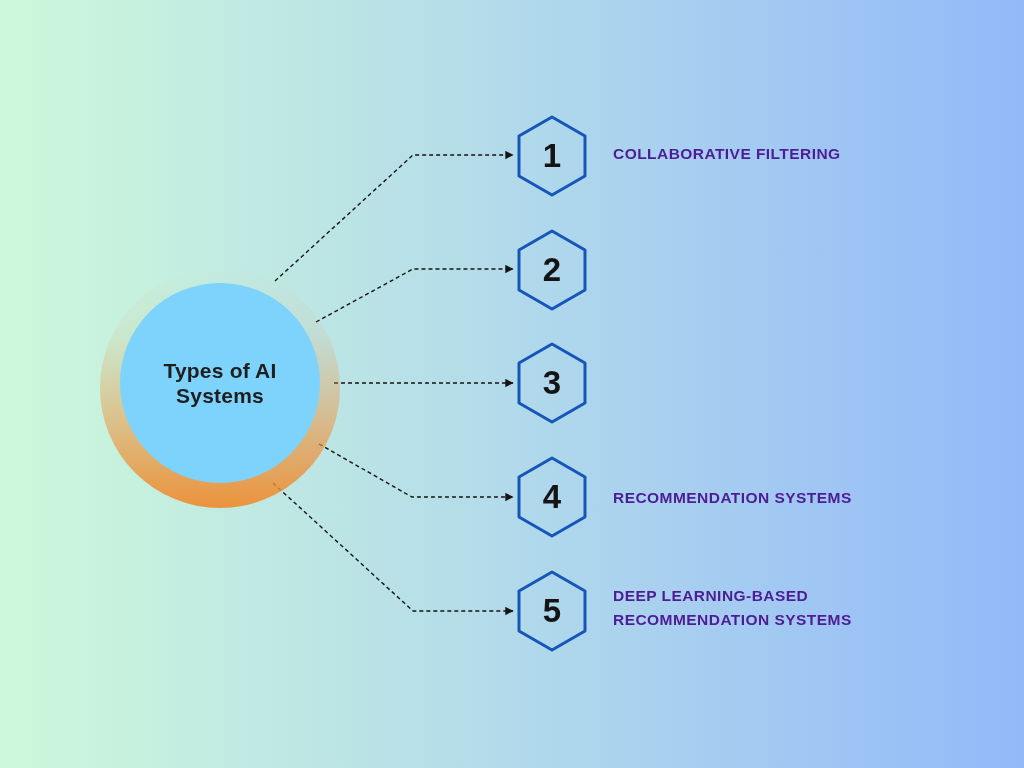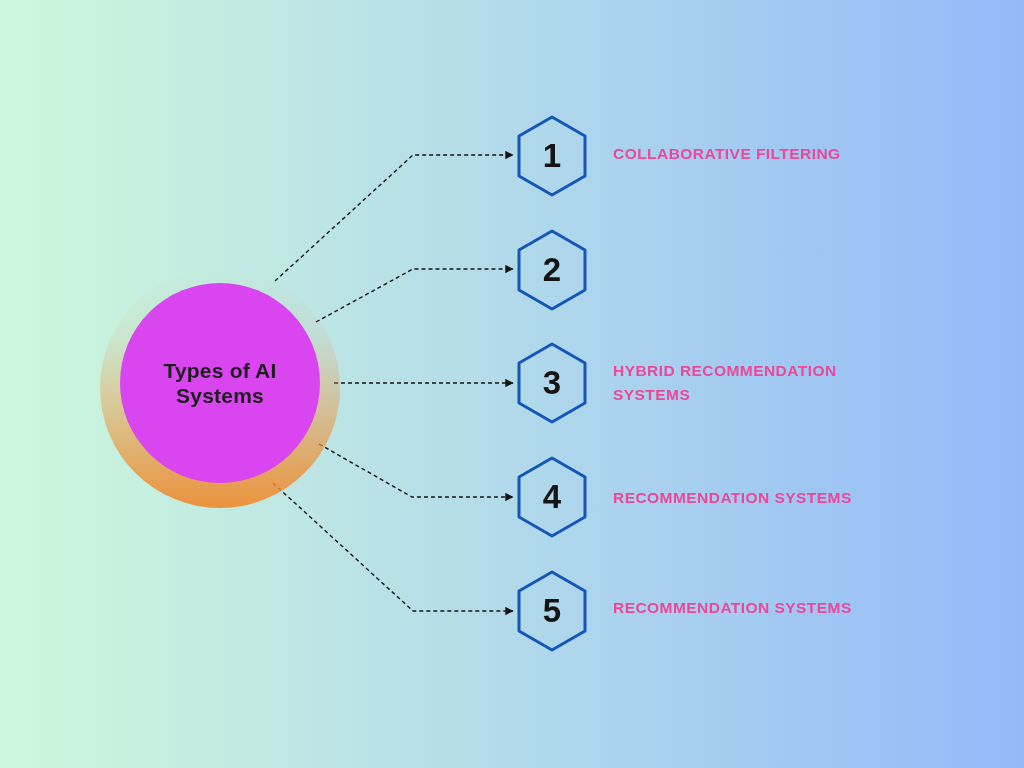--- a/index.html
+++ b/index.html
@@ -21,21 +21,21 @@
     background: linear-gradient(180deg,
       rgba(239,148,64,0) 0%,
       rgba(239,148,64,0.10) 28%,
       rgba(239,148,64,0.45) 58%,
       rgba(238,142,51,0.95) 100%);
     z-index: 2;
   }
   .hub-inner {
     position: absolute; left: 120px; top: 283px;
     width: 200px; height: 200px; border-radius: 50%;
-    background: #d946ef;
+    background: #7dd3fc;
     display: flex; align-items: center; justify-content: center;
     text-align: center; z-index: 3;
   }
   .hub-title {
     font-size: 21px; font-weight: 700; color: #1e1e1e;
     line-height: 25px; letter-spacing: 0.2px;
   }
 
   
   .hex-node { position: absolute; left: 516px; width: 72px; height: 82px; z-index: 2; }
@@ -43,21 +43,21 @@
   .hex-number {
     position: absolute; inset: 0;
     display: flex; align-items: center; justify-content: center;
     font-size: 33px; font-weight: 700; color: #141414;
   }
 
   
   .node-label {
     position: absolute; left: 613px; width: 300px;
     transform: translateY(-50%);
-    font-size: 15.5px; font-weight: 700; color: #ec4899;
+    font-size: 15.5px; font-weight: 700; color: #4c1d95;
     letter-spacing: 0.45px; line-height: 24px; z-index: 2;
   }
 </style>
 </head>
 <body>
 
 <div id="stage">
 
   <svg id="connectors" width="1024" height="768" viewBox="0 0 1024 768" aria-hidden="true">
     <defs>
@@ -99,38 +99,35 @@
     </svg>
     <div class="hex-number">2</div>
   </div>
 
   <div class="hex-node" style="top:342px;">
     <svg width="72" height="82" viewBox="0 0 72 82">
       <polygon points="36,2 69,21 69,61 36,80 3,61 3,21" fill="none" stroke="#1457b8" stroke-width="3" stroke-linejoin="round"></polygon>
     </svg>
     <div class="hex-number">3</div>
   </div>
-  <div class="node-label" style="top:383px;">
-    <div>HYBRID RECOMMENDATION</div>
-    <div>SYSTEMS</div>
-  </div>
 
   <div class="hex-node" style="top:456px;">
     <svg width="72" height="82" viewBox="0 0 72 82">
       <polygon points="36,2 69,21 69,61 36,80 3,61 3,21" fill="none" stroke="#1457b8" stroke-width="3" stroke-linejoin="round"></polygon>
     </svg>
     <div class="hex-number">4</div>
   </div>
   <div class="node-label" style="top:498px;">
     <div>RECOMMENDATION SYSTEMS</div>
   </div>
 
   <div class="hex-node" style="top:570px;">
     <svg width="72" height="82" viewBox="0 0 72 82">
       <polygon points="36,2 69,21 69,61 36,80 3,61 3,21" fill="none" stroke="#1457b8" stroke-width="3" stroke-linejoin="round"></polygon>
     </svg>
     <div class="hex-number">5</div>
   </div>
   <div class="node-label" style="top:608px;">
+    <div>DEEP LEARNING-BASED</div>
     <div>RECOMMENDATION SYSTEMS</div>
   </div>
 
 </div>
 
 </body></html>

